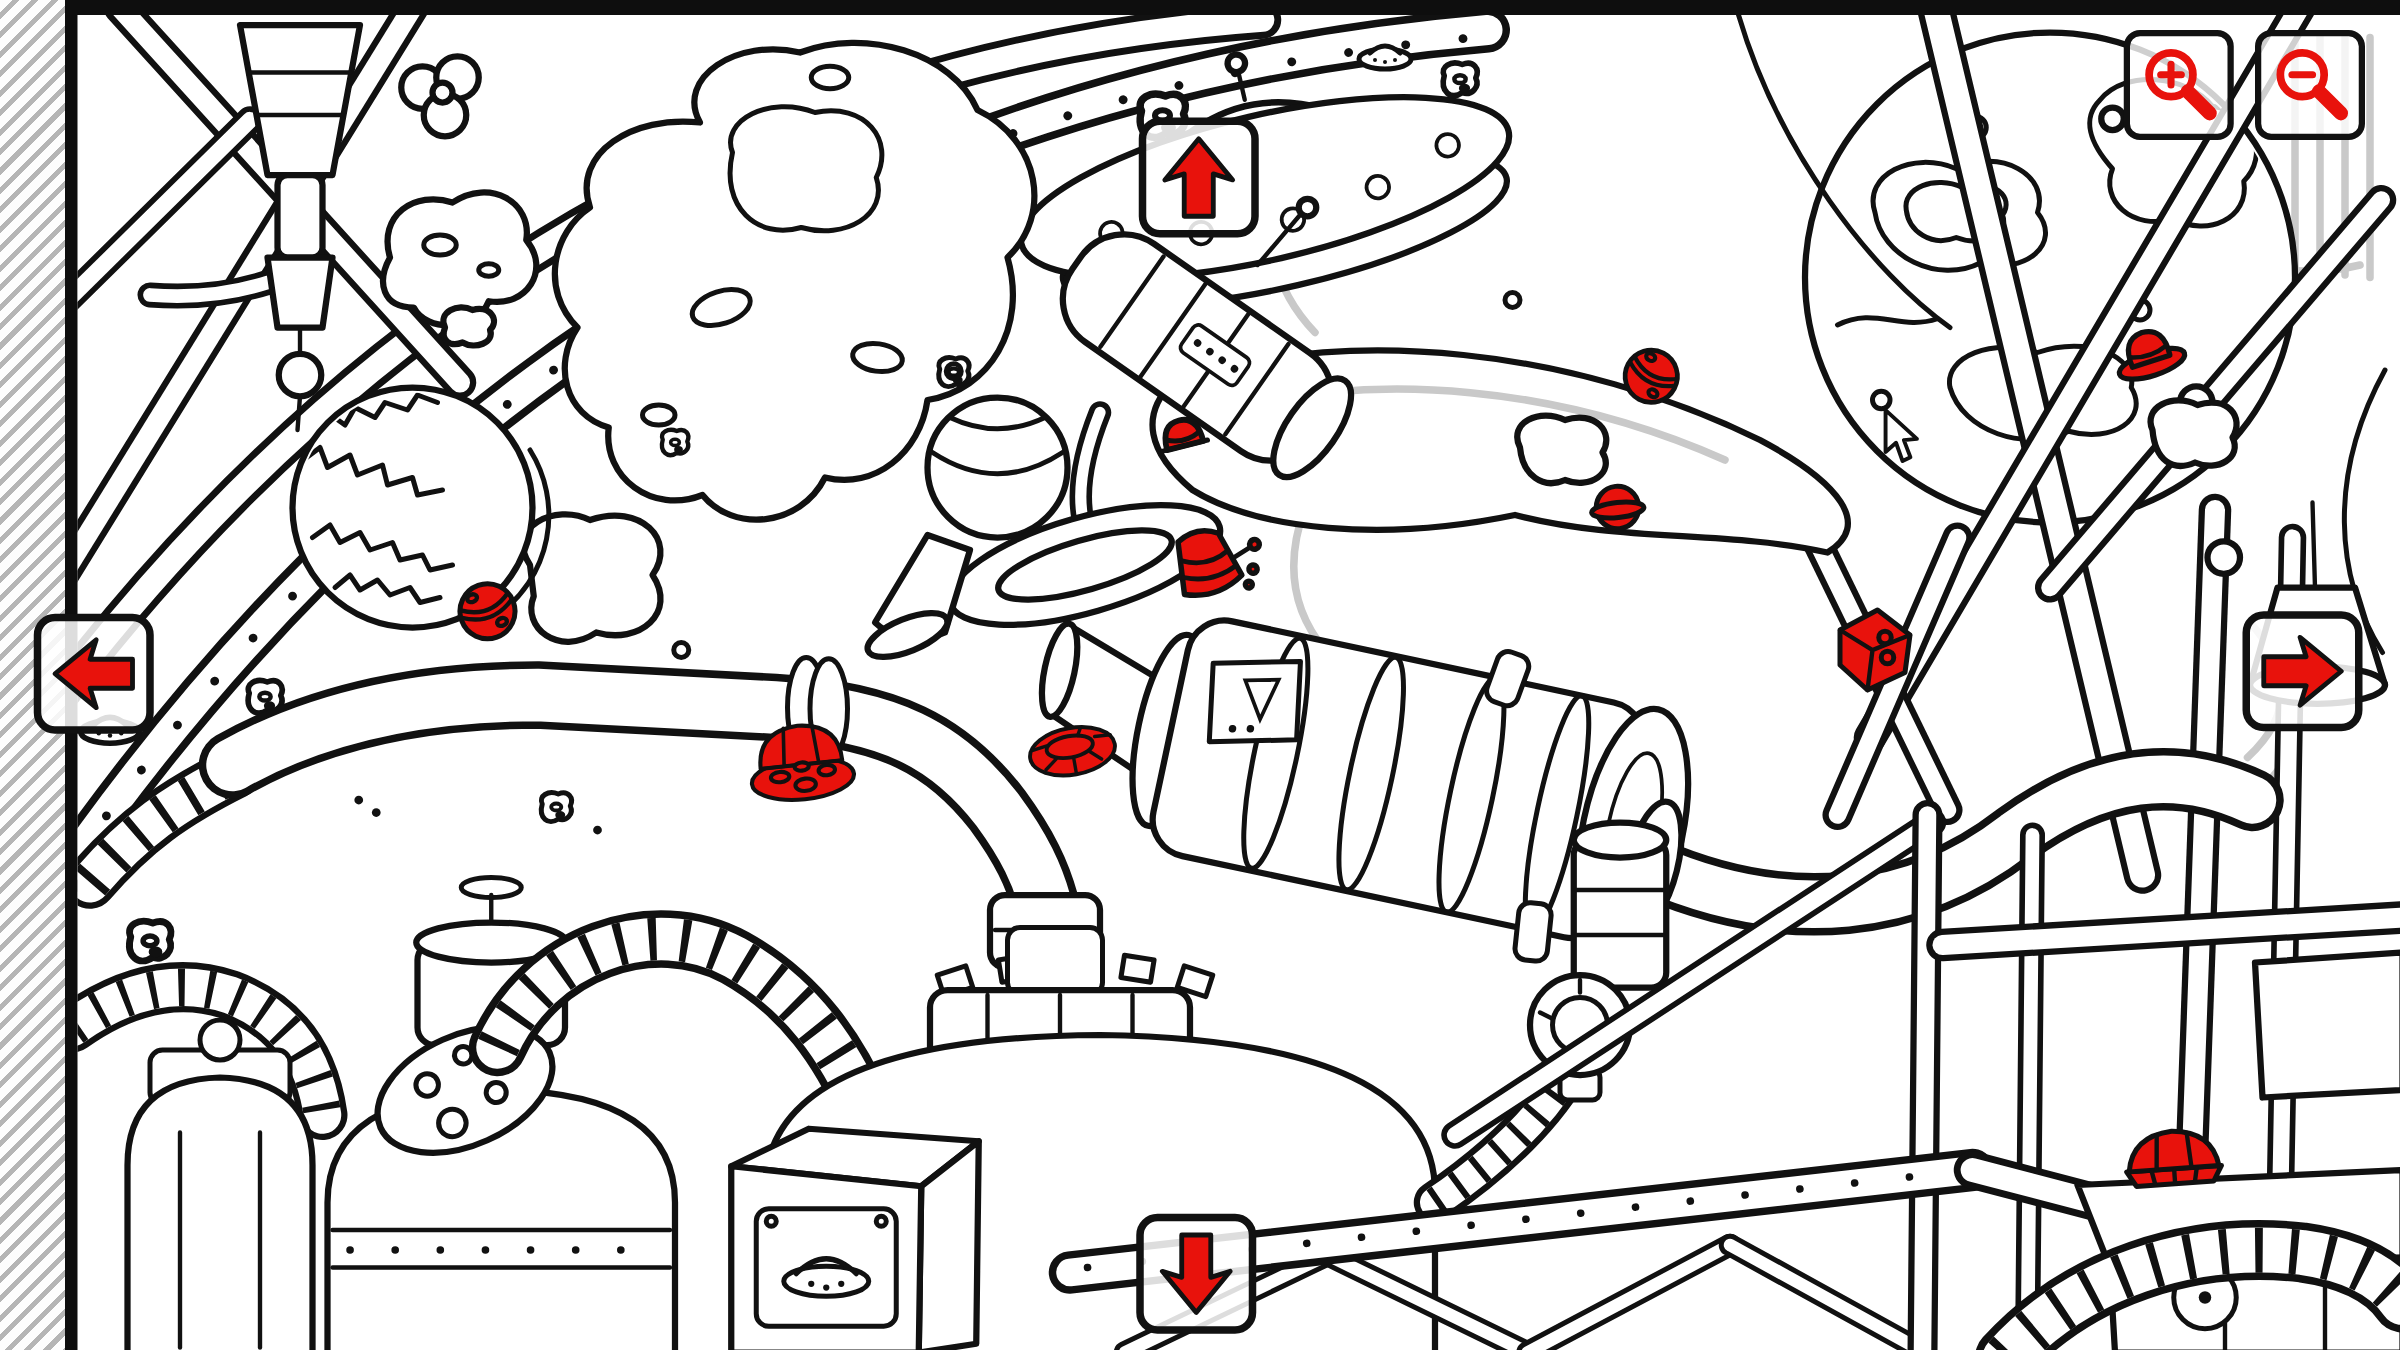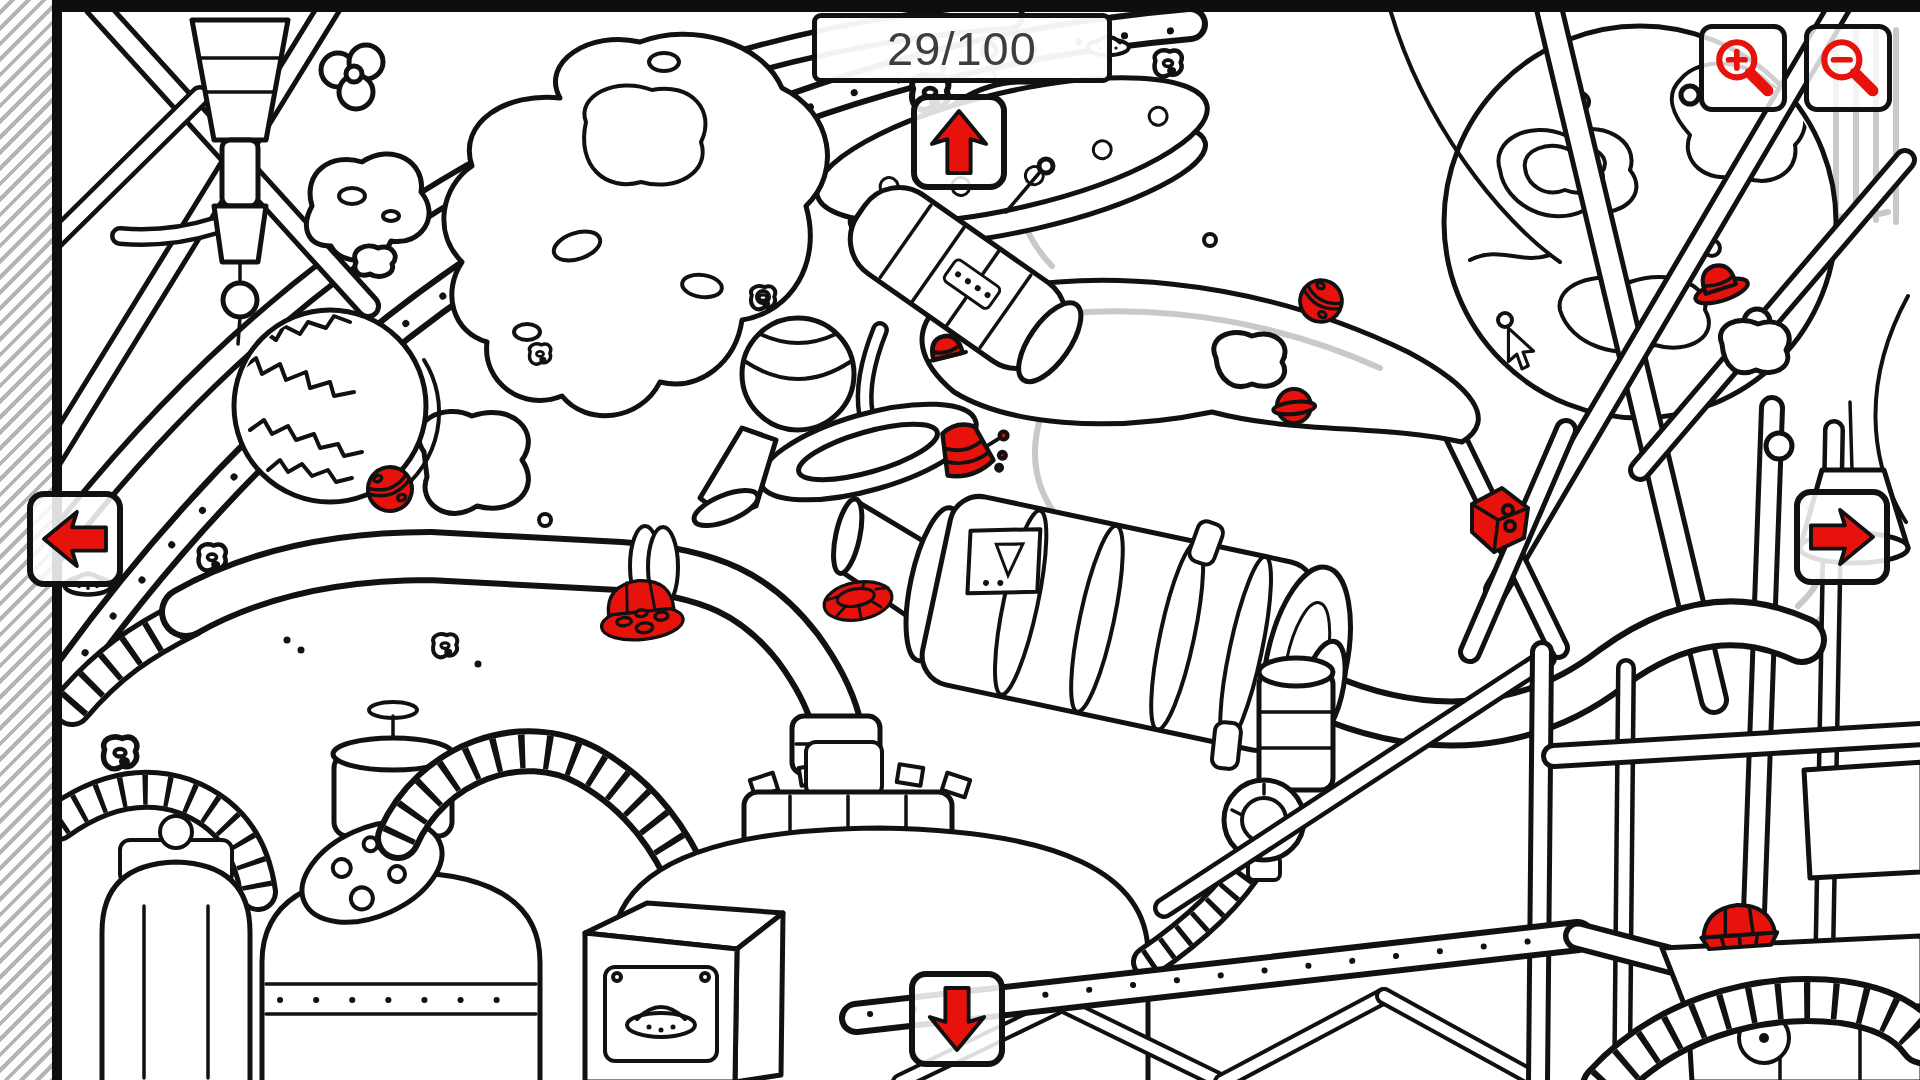--- a/index.html
+++ b/index.html
@@ -450,23 +450,20 @@
           <use href="#rsym-cone" transform="translate(966,452) rotate(-16) scale(1.1)"></use>
           <use href="#rsym-pod" transform="translate(1321,301) rotate(28) scale(0.95)"></use>
           <use href="#rsym-saturn" transform="translate(1294,406) rotate(-6) scale(1)"></use>
           <use href="#rsym-angular" transform="translate(1500,520) rotate(0) scale(1)"></use>
           <use href="#rsym-hat" transform="translate(1719,283) rotate(-18) scale(1.05)"></use>
           <use href="#rsym-wide" transform="translate(1739,931) rotate(-4) scale(1)"></use>
         </g>
   </svg>
   </div>
 
-  <div class="counter">
-    <span>29/100</span>
-  </div>
 
   <button class="nav-btn btn-up">
     <svg width="62" height="70" viewBox="0 0 64 72">
       <path d="M32 4 L60 38 L44 33 L44 68 L20 68 L20 33 L4 38 Z" fill="var(--red,#e8120c)" stroke="#111" stroke-width="4" stroke-linejoin="round"></path>
     </svg>
   </button>
   <button class="nav-btn btn-down">
     <svg class="rot180" width="62" height="70" viewBox="0 0 64 72">
       <path d="M32 4 L60 38 L44 33 L44 68 L20 68 L20 33 L4 38 Z" fill="var(--red,#e8120c)" stroke="#111" stroke-width="4" stroke-linejoin="round"></path>
     </svg>

